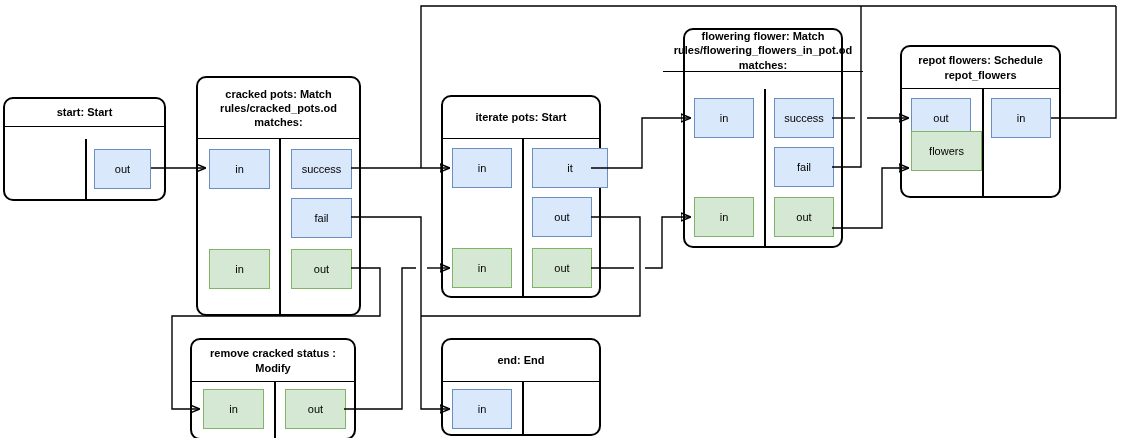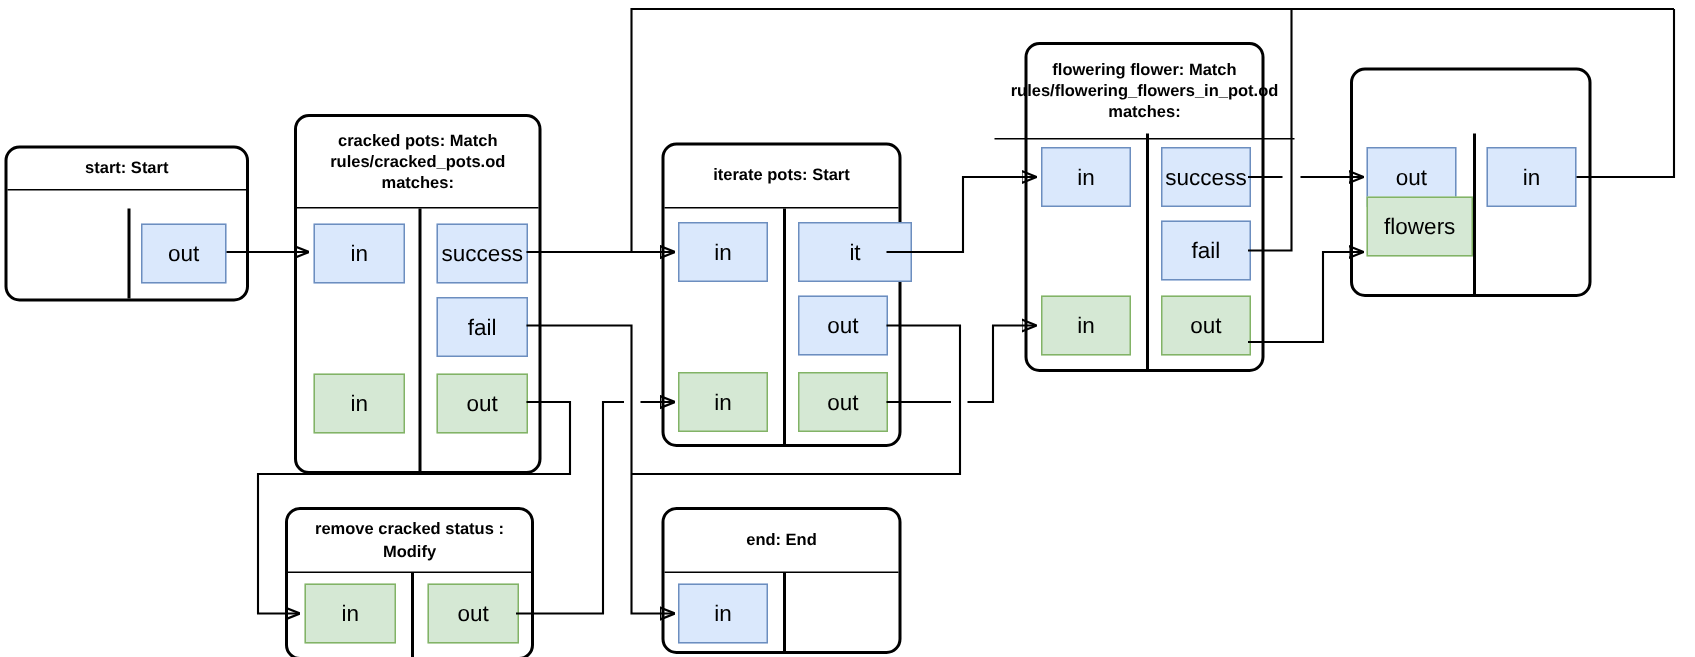--- a/index.html
+++ b/index.html
@@ -13,21 +13,21 @@
   }
   .ntitle{
     display:flex;align-items:center;justify-content:center;text-align:center;
     font-weight:bold;font-size:11px;line-height:1.3;border-bottom:1.5px solid #000;
     box-sizing:border-box;padding:0 2px;
   }
   .ntitle.wide{position:relative;width:200px;left:-22px;padding:0;}
   .vdiv{position:absolute;bottom:0;width:1.5px;background:#000;}
   .port{
     position:absolute;height:40px;box-sizing:border-box;display:flex;
-    align-items:center;justify-content:center;font-size:15px;
+    align-items:center;justify-content:center;font-size:11px;
   }
   .blue{background:#dae8fc;border:1px solid #6c8ebf;}
   .green{background:#d5e8d4;border:1px solid #82b366;}
   svg.wires{position:absolute;left:0;top:0;z-index:5;pointer-events:none;}
   svg.wires polyline, svg.wires path{fill:none;stroke:#000;stroke-width:1.4;}
 </style>
 </head>
 <body>
 
 <div id="canvas">
@@ -52,30 +52,31 @@
     <div class="ntitle" style="height:42px">iterate pots: Start</div>
     <div class="vdiv" style="left:79px;top:42px"></div>
     <div class="port blue" style="left:9px;top:51px;width:60px">in</div>
     <div class="port blue" style="left:89px;top:51px;width:76px">it</div>
     <div class="port blue" style="left:89px;top:100px;width:60px">out</div>
     <div class="port green" style="left:9px;top:151px;width:60px">in</div>
     <div class="port green" style="left:89px;top:151px;width:60px">out</div>
   </div>
 
   <div class="node" style="left:683px;top:28px;width:160px;height:220px">
-    <div class="ntitle wide" style="height:63px">flowering flower: Match rules/flowering_flowers_in_pot.od matches:</div>
+    <div class="ntitle wide" style="height:42px">flowering flower: Match rules/flowering_flowers_in_pot.od matches:</div>
     <div class="vdiv" style="left:79px;top:59px"></div>
     <div class="port blue" style="left:9px;top:68px;width:60px">in</div>
     <div class="port blue" style="left:89px;top:68px;width:60px">success</div>
     <div class="port blue" style="left:89px;top:117px;width:60px">fail</div>
     <div class="port green" style="left:9px;top:167px;width:60px">in</div>
     <div class="port green" style="left:89px;top:167px;width:60px">out</div>
   </div>
 
   <div class="node" style="left:900px;top:45px;width:161px;height:153px">
+    <div class="ntitle" style="height:42px">repot flowers: Schedule repot_flowers</div>
     <div class="vdiv" style="left:80px;top:42px"></div>
     <div class="port blue" style="left:9px;top:51px;width:60px">out</div>
     <div class="port blue" style="left:89px;top:51px;width:60px">in</div>
     <div class="port green" style="left:9px;top:84px;width:71px">flowers</div>
   </div>
 
   <div class="node" style="left:190px;top:338px;width:166px;height:102px">
     <div class="ntitle" style="height:42px">remove cracked status : Modify</div>
     <div class="vdiv" style="left:82px;top:42px"></div>
     <div class="port green" style="left:11px;top:49px;width:61px">in</div>

